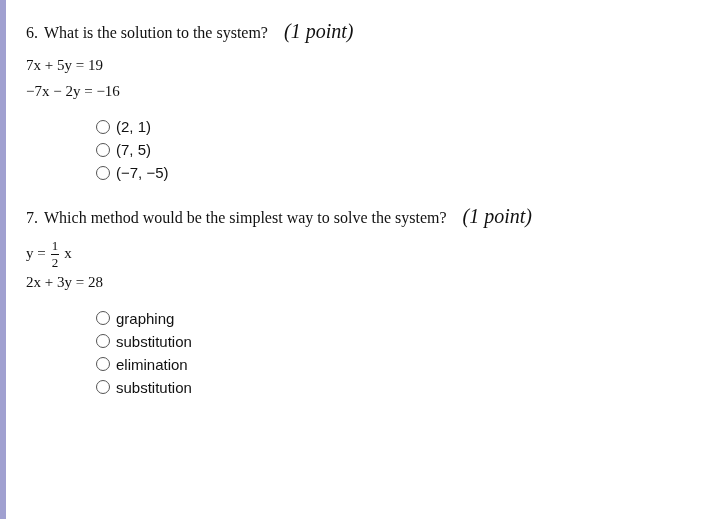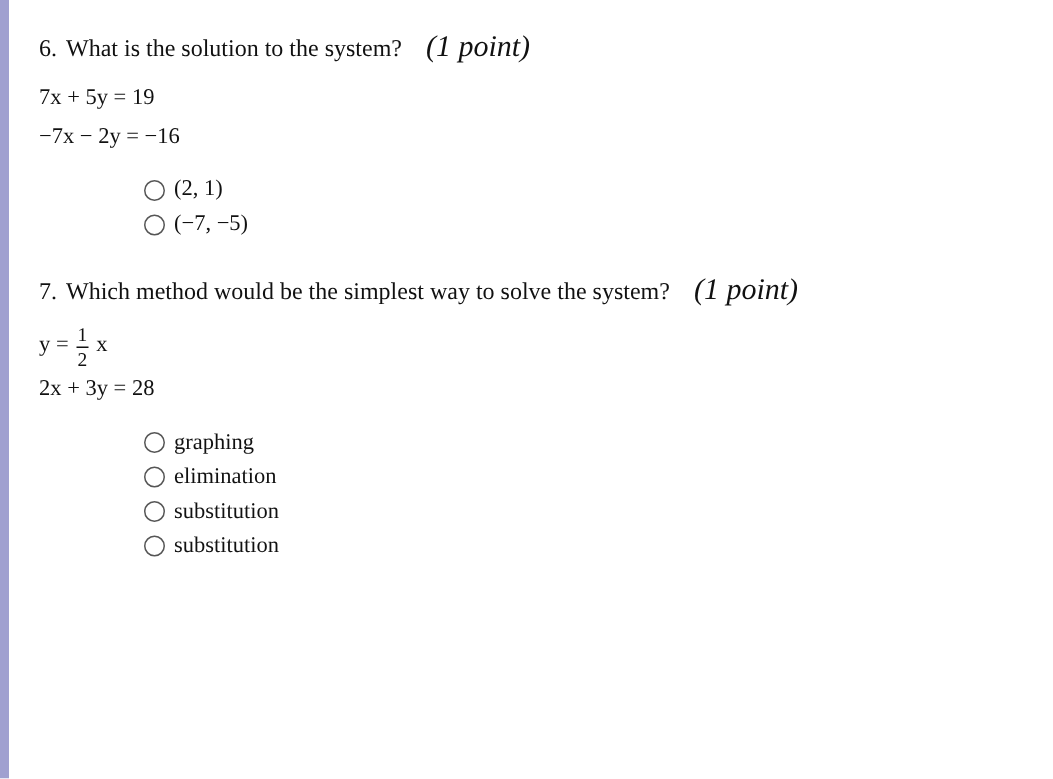--- a/index.html
+++ b/index.html
@@ -82,21 +82,21 @@
     .radio-circle {
       width: 14px;
       height: 14px;
       border-radius: 50%;
       border: 1.5px solid #555;
       flex-shrink: 0;
       background: #fff;
     }
 
     .option-label {
-      font-family: Liberation Serif, serif;
+      font-family: Liberation Sans, sans-serif;
       font-size: 15px;
       text-align: center;
     }
 
     .fraction {
       display: inline-flex;
       flex-direction: column;
       align-items: center;
       vertical-align: middle;
       font-size: 13px;
@@ -141,20 +141,24 @@
         <div class="eq-line">−7x − 2y = −16</div>
       </div>
 
       <div class="options">
         <div class="option-item">
           <div class="radio-circle"></div>
           <span class="option-label">(2, 1)</span>
         </div>
         <div class="option-item">
           <div class="radio-circle"></div>
+          <span class="option-label">(7, 5)</span>
+        </div>
+        <div class="option-item">
+          <div class="radio-circle"></div>
           <span class="option-label">(−7, −5)</span>
         </div>
       </div>
     </div>
 
     <div class="question-block">
       <div class="question-header">
         <span class="question-number">7.</span>
         <span class="question-text">Which method would be the simplest way to solve the system?</span>
         &nbsp;
@@ -173,25 +177,25 @@
         <div class="eq-line">2x + 3y = 28</div>
       </div>
 
       <div class="options">
         <div class="option-item">
           <div class="radio-circle"></div>
           <span class="option-label">graphing</span>
         </div>
         <div class="option-item">
           <div class="radio-circle"></div>
+          <span class="option-label">substitution</span>
+        </div>
+        <div class="option-item">
+          <div class="radio-circle"></div>
           <span class="option-label">elimination</span>
-        </div>
-        <div class="option-item">
-          <div class="radio-circle"></div>
-          <span class="option-label">substitution</span>
         </div>
         <div class="option-item">
           <div class="radio-circle"></div>
           <span class="option-label">substitution</span>
         </div>
       </div>
     </div>
 
   </div>
 </div>

